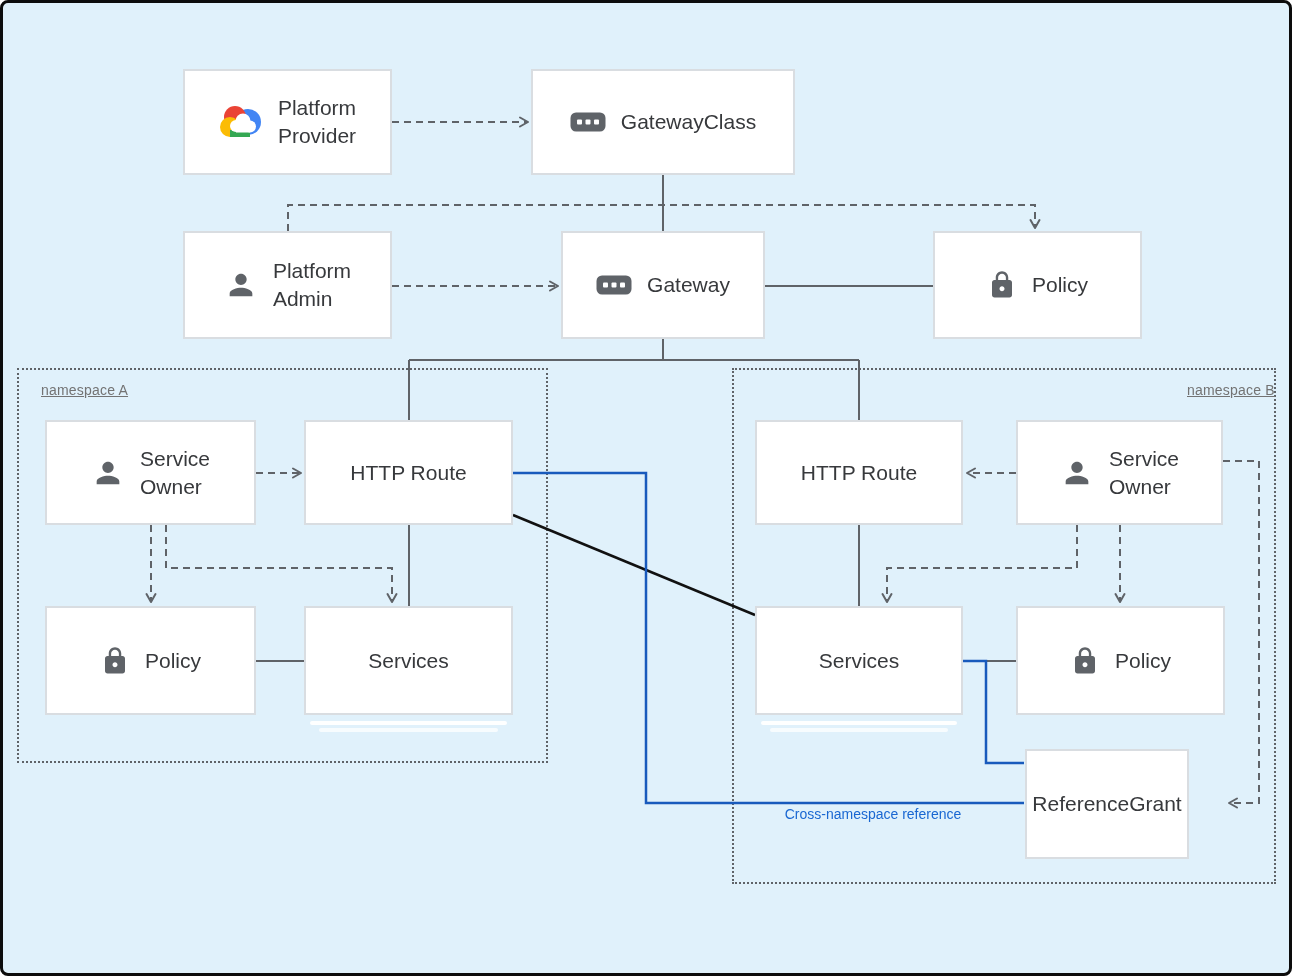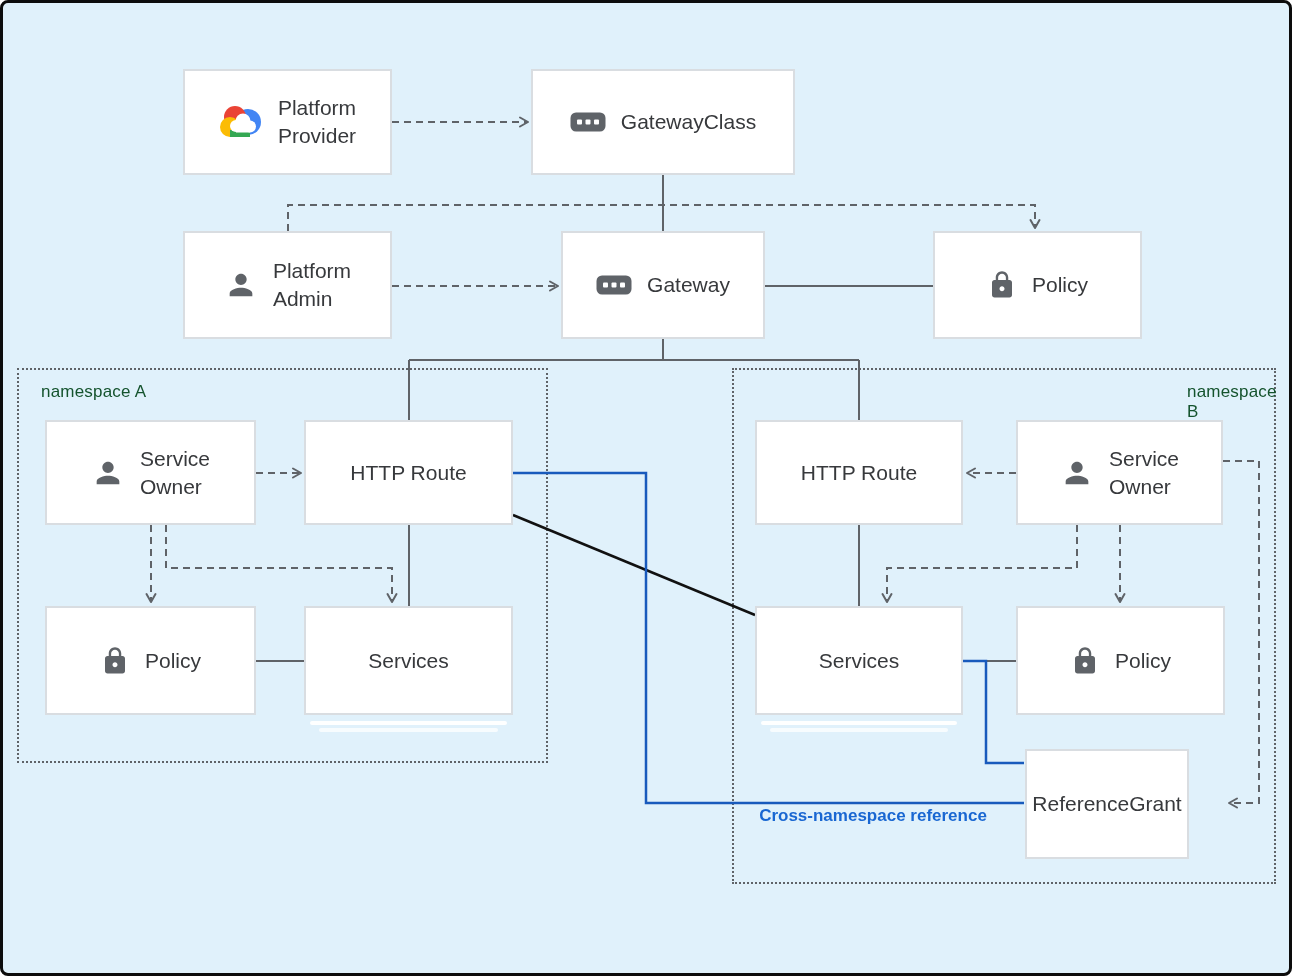--- a/index.html
+++ b/index.html
@@ -4,35 +4,35 @@
 <style>
   html,body{margin:0;padding:0;background:#fff;font-family:"Liberation Sans",sans-serif;}
   #canvas{
     position:relative;width:1292px;height:976px;box-sizing:border-box;
     background:#e0f1fb;border:3px solid #0c0c0c;border-radius:8px;overflow:hidden;
   }
   .ns{
     position:absolute;border:2px dotted #5f6368;box-sizing:border-box;background:transparent;z-index:1;
   }
   .ns-label{
-    position:absolute;font-size:17px;color:#14532d;letter-spacing:.2px;z-index:2;
+    position:absolute;font-size:14px;color:#737373;letter-spacing:.2px;z-index:2;text-decoration:underline;
   }
   #wires{position:absolute;left:0;top:0;z-index:2;}
   .node{
     position:absolute;box-sizing:border-box;background:#ffffff;border:2px solid #d9dde1;
     display:flex;align-items:center;justify-content:center;gap:15px;
     color:#37393c;font-size:21px;line-height:1.32;z-index:3;
   }
   .node .label{white-space:pre-line;}
   .icon{display:flex;align-items:center;justify-content:center;flex:0 0 auto;}
   .stack{position:absolute;height:4px;border-radius:2px;z-index:3;}
   .stack.s1{background:rgba(255,255,255,0.95);}
   .stack.s2{background:rgba(255,255,255,0.75);}
   .annotation{
-    position:absolute;font-size:17px;color:#1967d2;text-align:center;z-index:3;font-weight:bold;
+    position:absolute;font-size:14px;color:#1967d2;text-align:center;z-index:3;
   }
 </style>
 </head>
 <body>
 
 <div id="canvas">
 
   <div class="ns" style="left:14px;top:365px;width:531px;height:395px;"></div>
   <div class="ns" style="left:729px;top:365px;width:544px;height:516px;"></div>
   <div class="ns-label" style="left:38px;top:379px;">namespace A</div>

